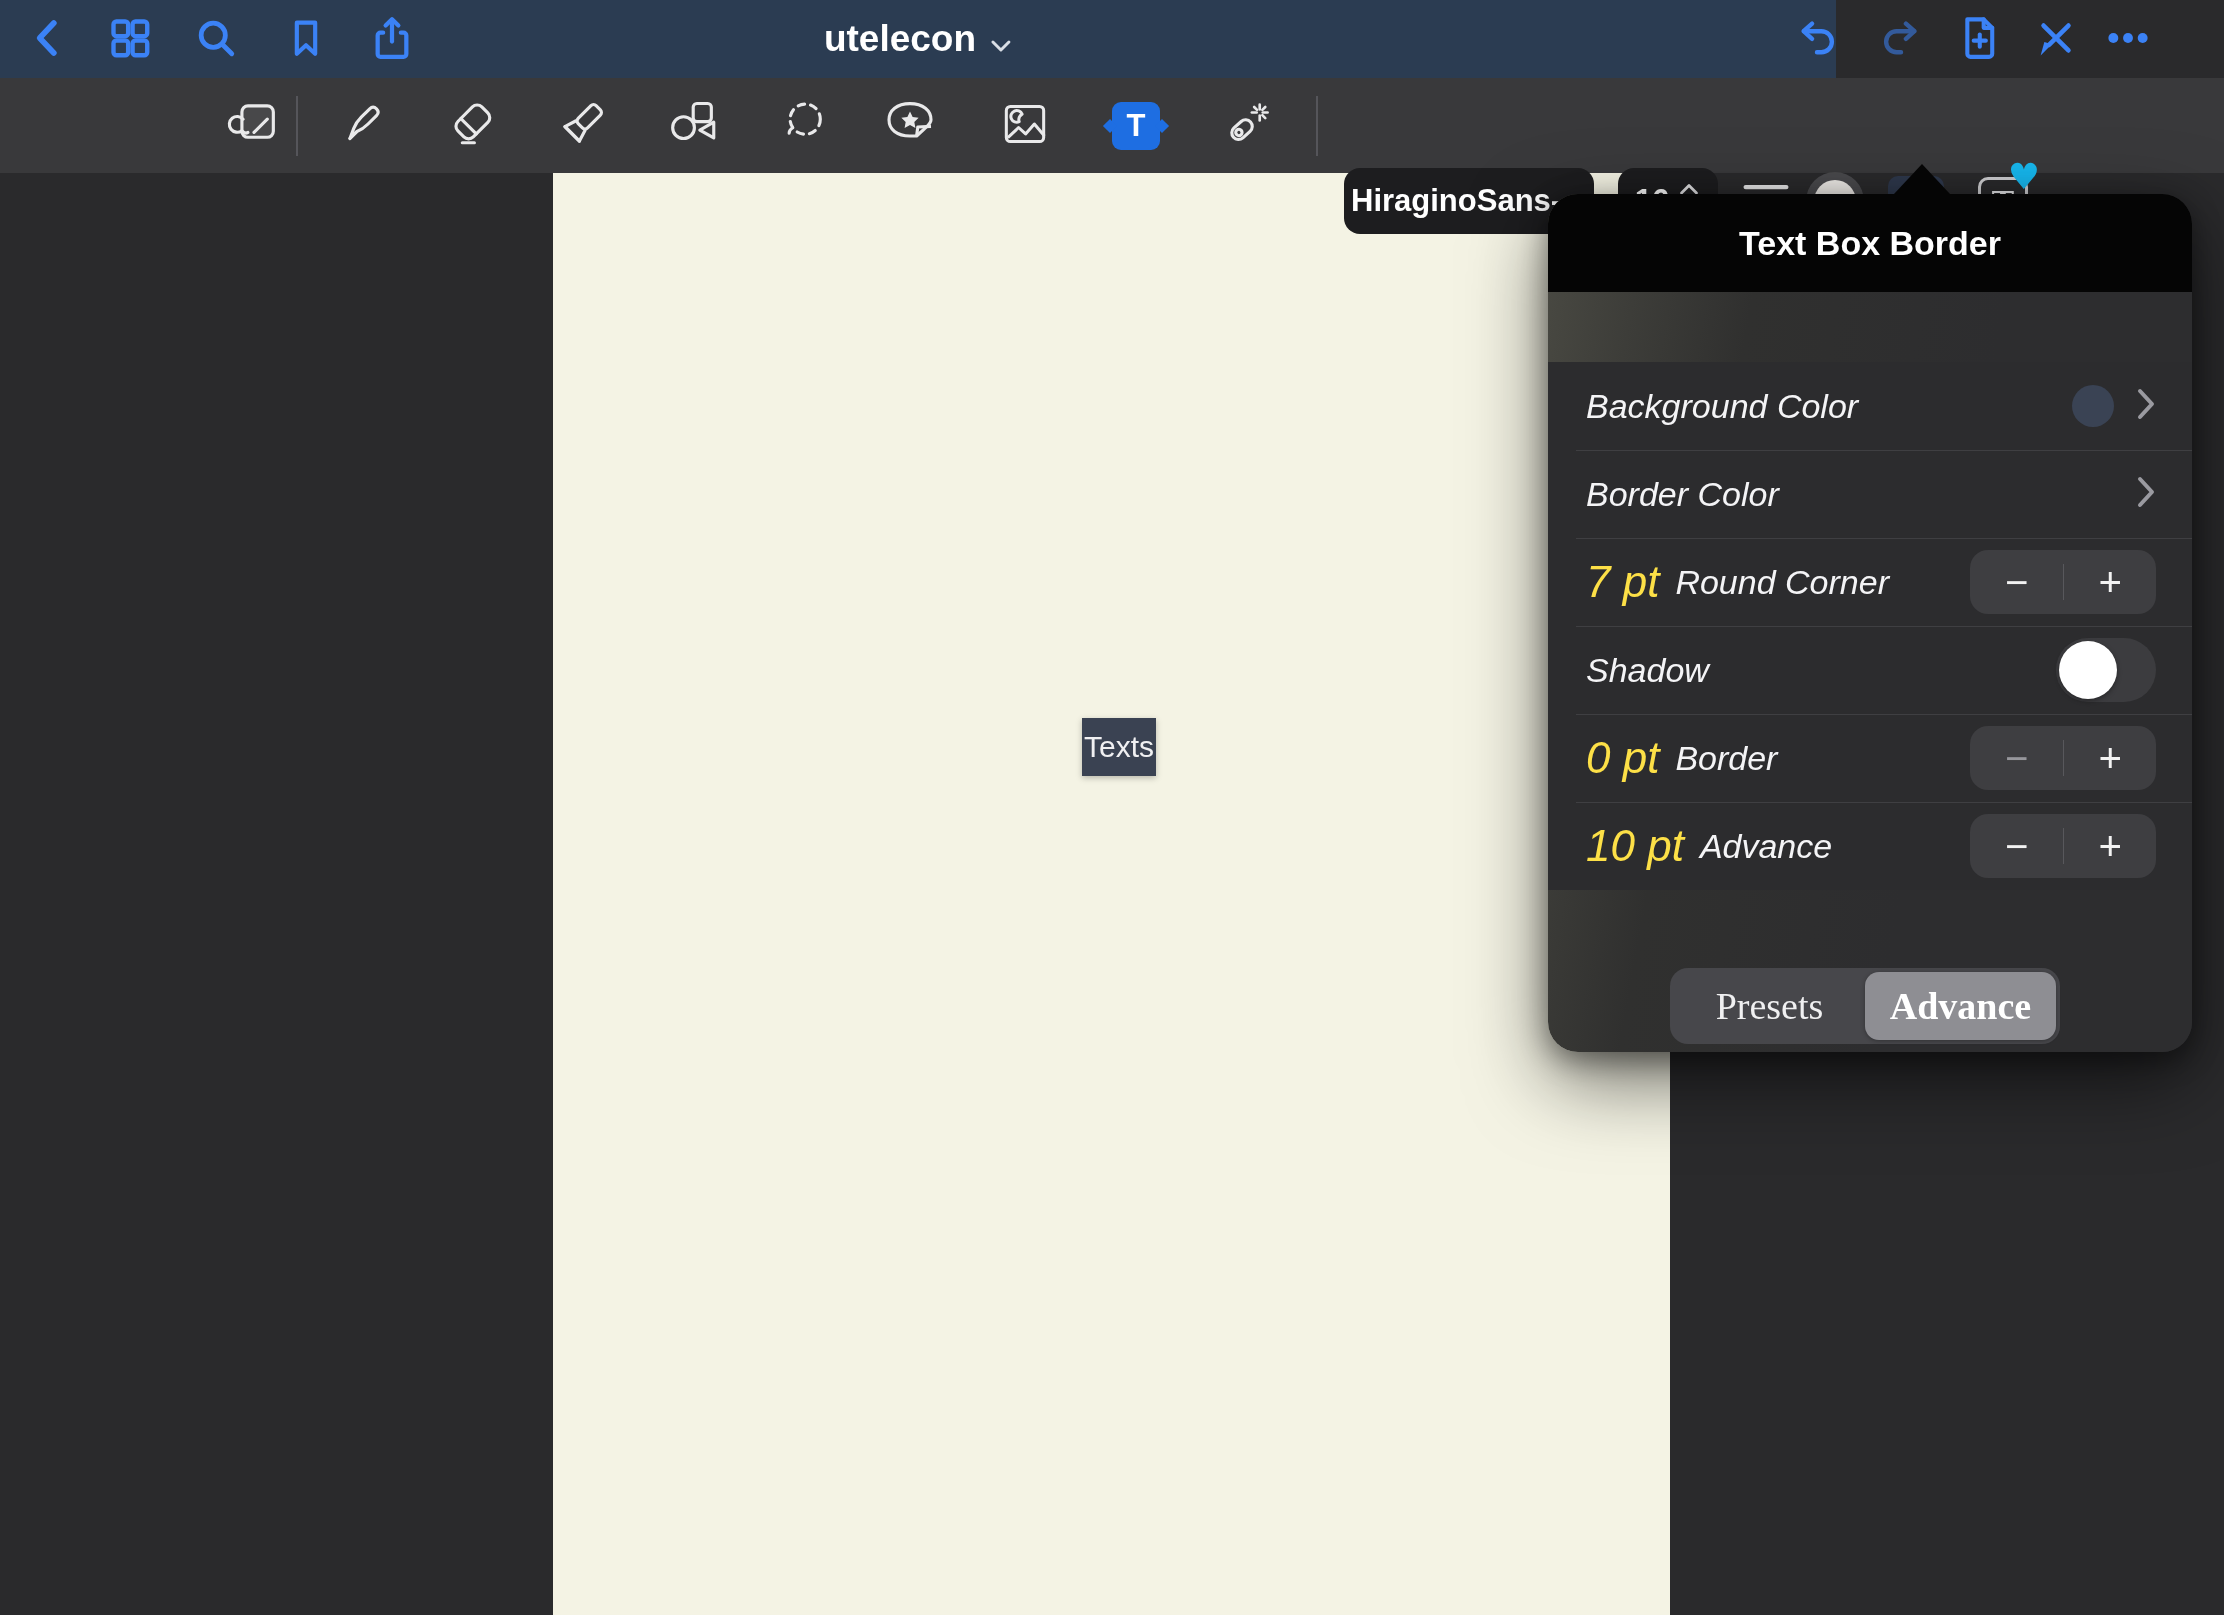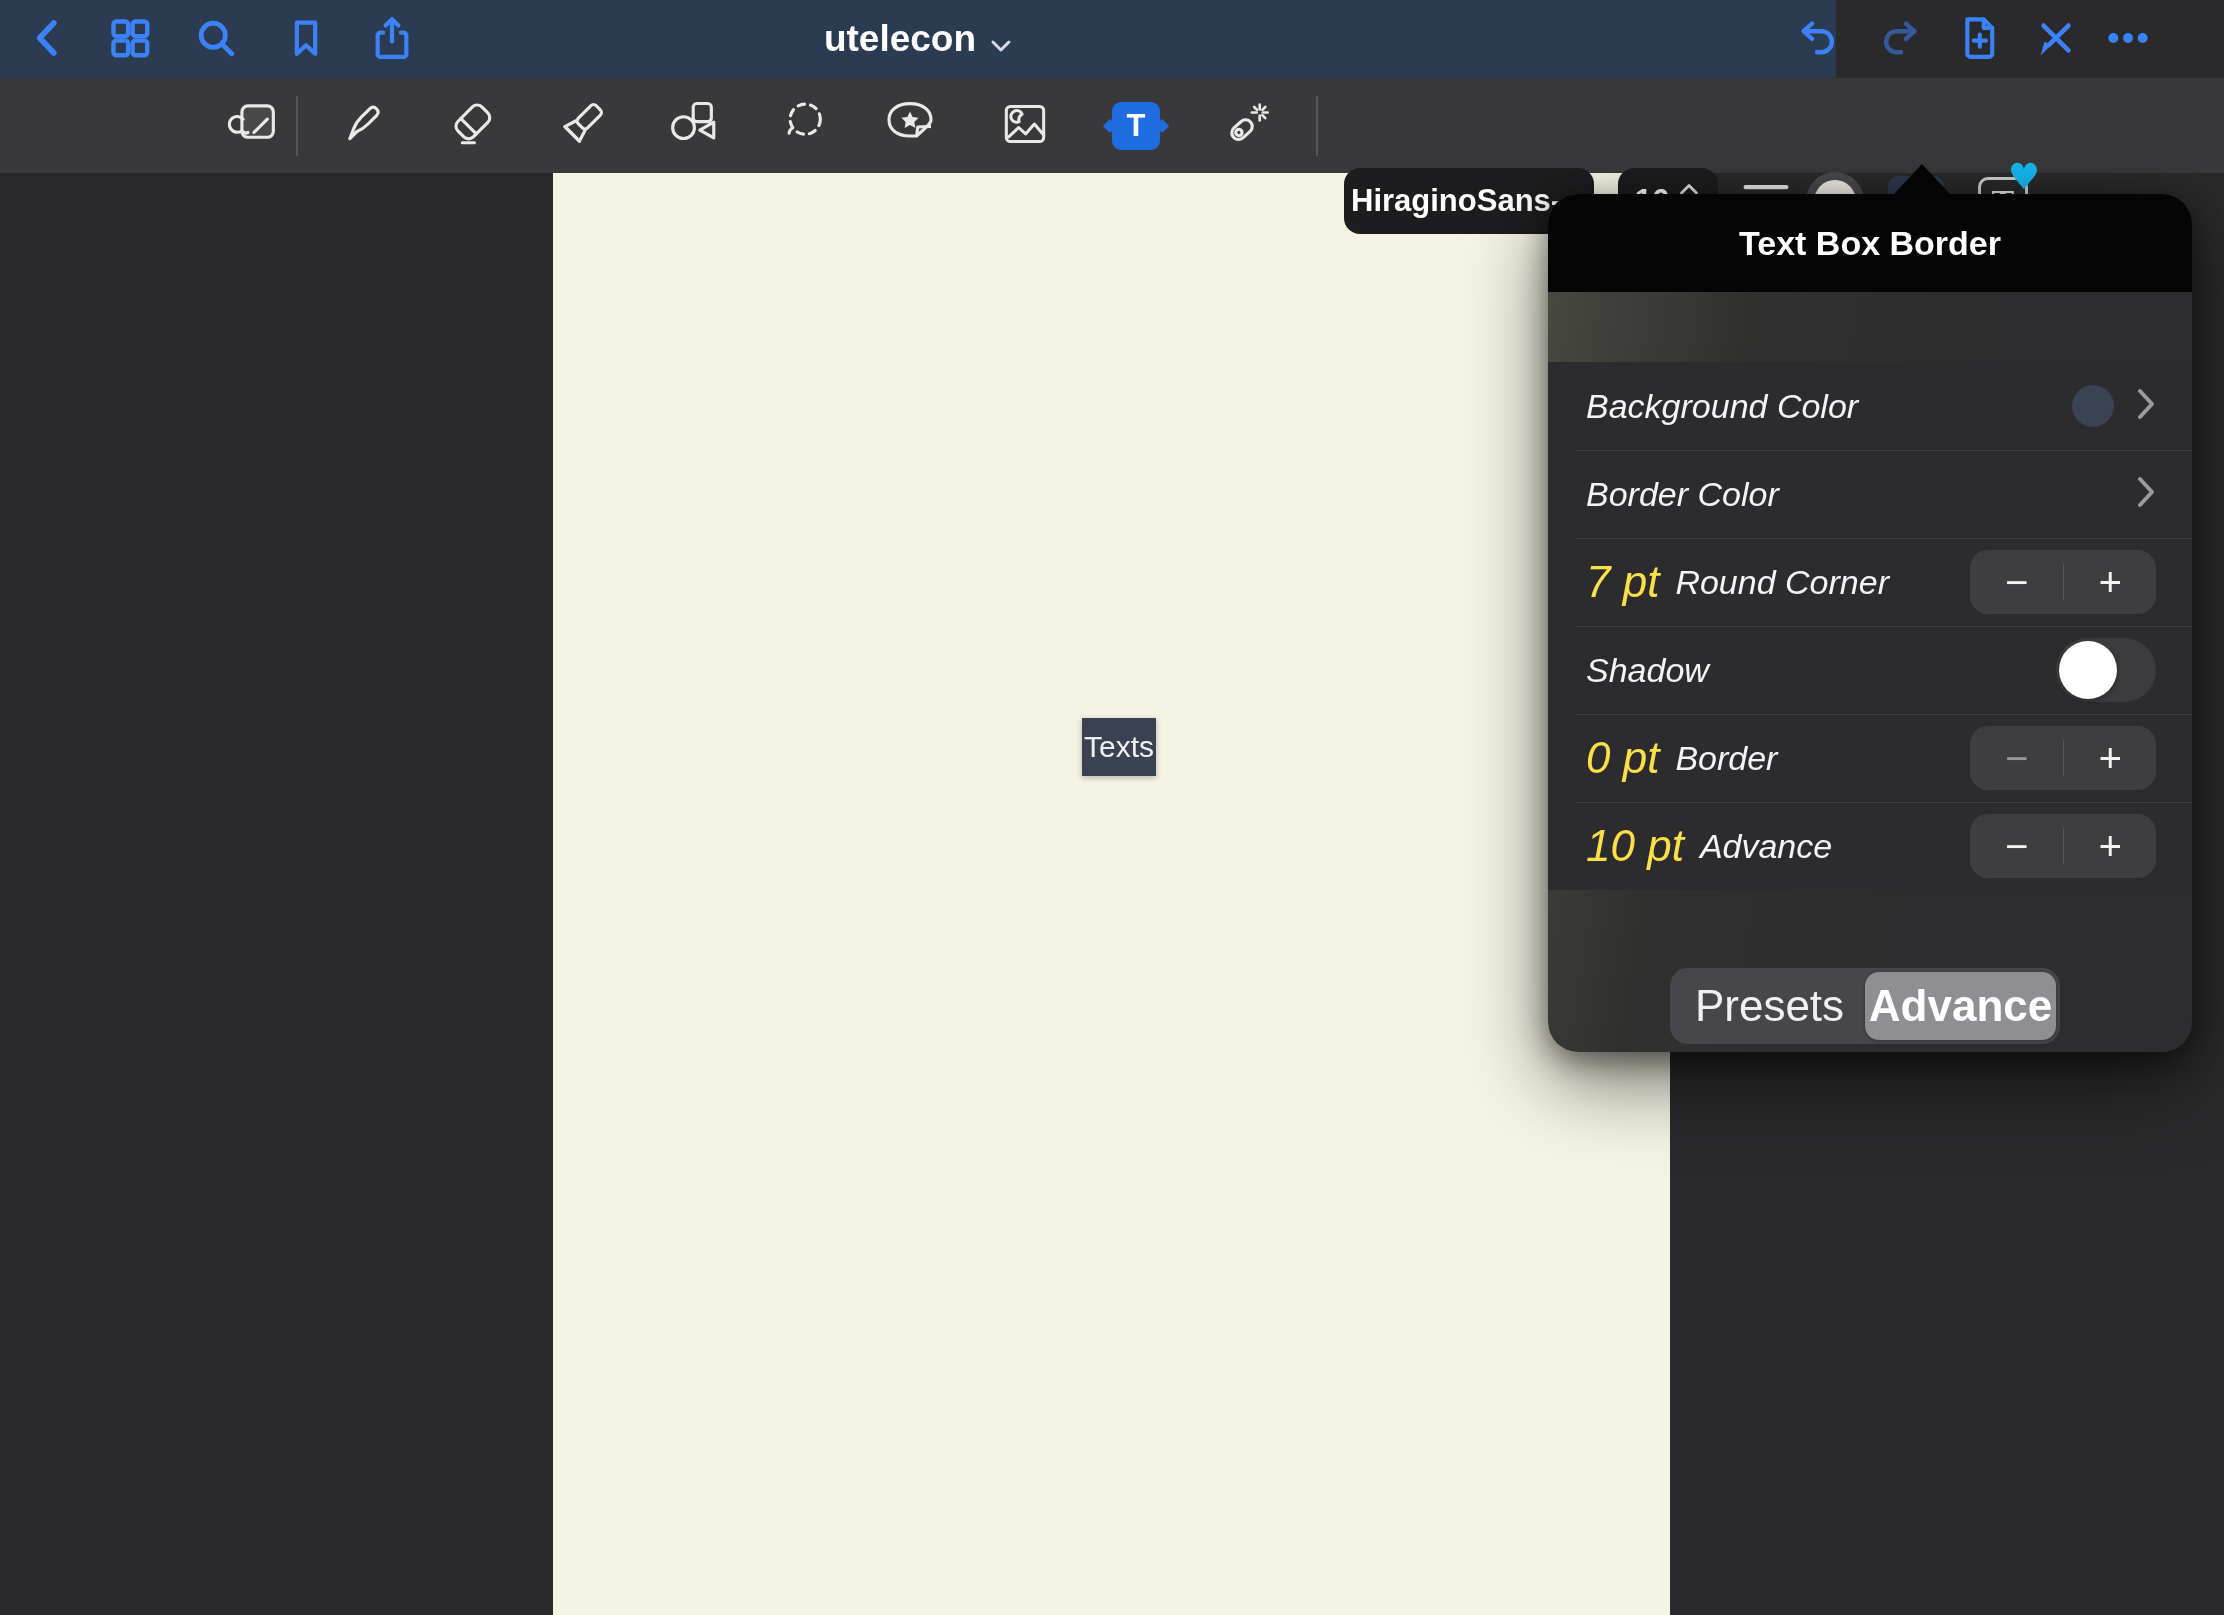--- a/index.html
+++ b/index.html
@@ -69,21 +69,21 @@
                  color:#f2f2f2;font-size:40px;font-weight:400;line-height:0;}
   .stepper .divider{width:1px;height:36px;background:#58585c;}
   .stepper .half.disabled{color:#97979c;}
   .toggle{width:100px;height:64px;border-radius:32px;background:#3c3c3f;position:relative;}
   .toggle .knob{position:absolute;left:3px;top:3px;width:58px;height:58px;border-radius:50%;background:#fff;
                 box-shadow:0 2px 5px rgba(0,0,0,.35);}
   #panel-footer{position:absolute;left:0;right:0;bottom:0;top:696px;}
   .segmented{position:absolute;left:122px;top:78px;width:390px;height:76px;border-radius:18px;background:#47474b;
              display:flex;align-items:center;padding:4px;box-sizing:border-box;}
   .segmented .seg{flex:1;height:100%;display:flex;align-items:center;justify-content:center;
-                  color:#f0f0f1;font-size:44px;border-radius:14px;}
+                  color:#f0f0f1;font-size:38px;border-radius:14px;font-family:Liberation Serif, serif;}
   .segmented .seg.selected{background:#8e8e93;color:#fff;font-weight:700;box-shadow:0 1px 4px rgba(0,0,0,.3);}
 </style>
 </head>
 <body>
 
 <div id="stage">
 
   <header id="navbar">
     <div class="nav-btn" style="left:24px">
       <span>

